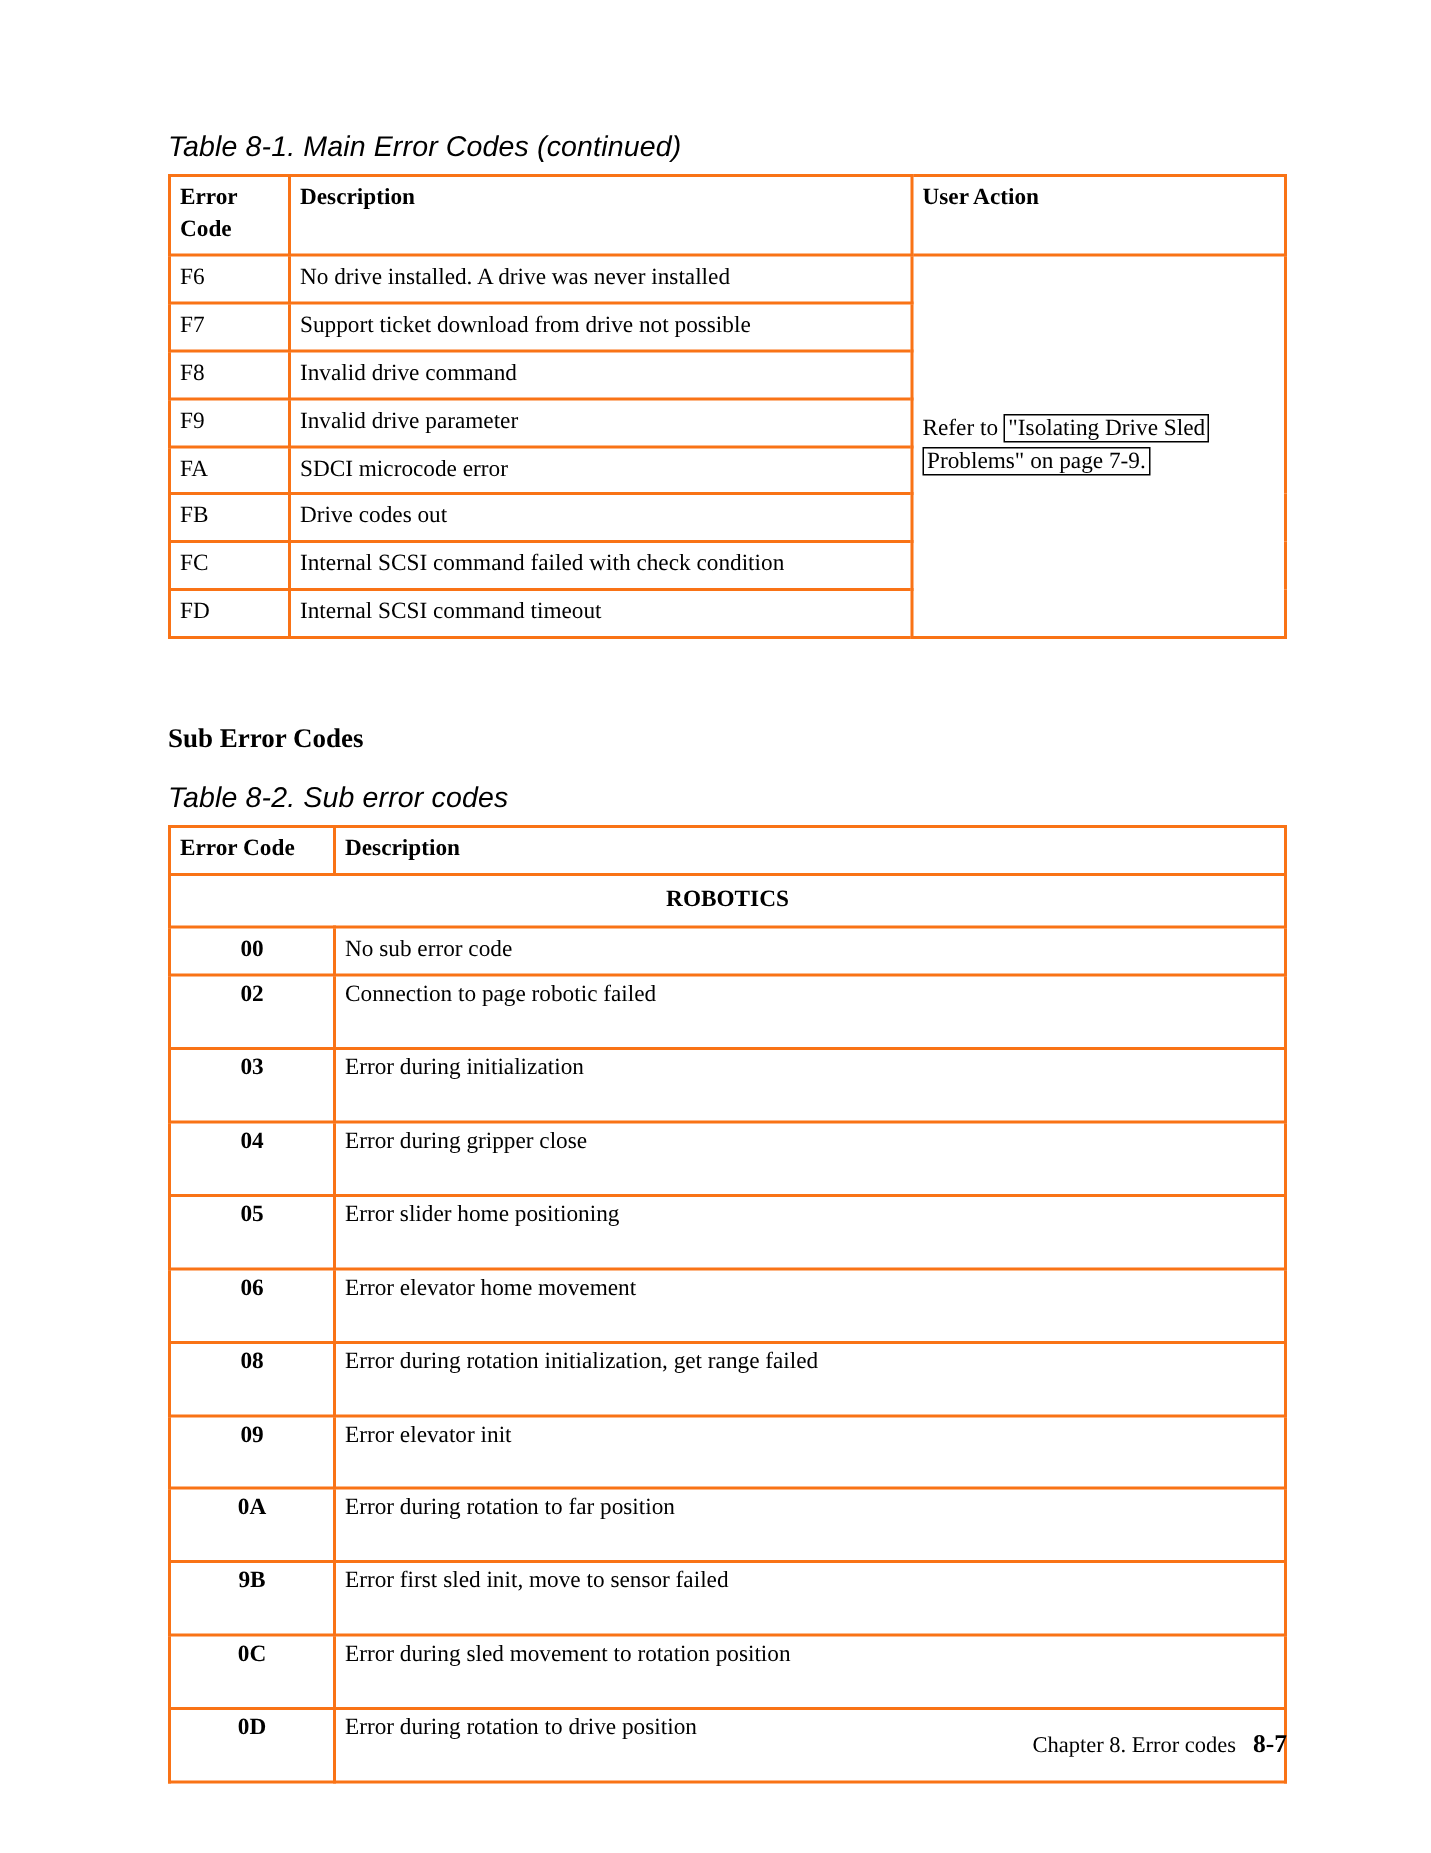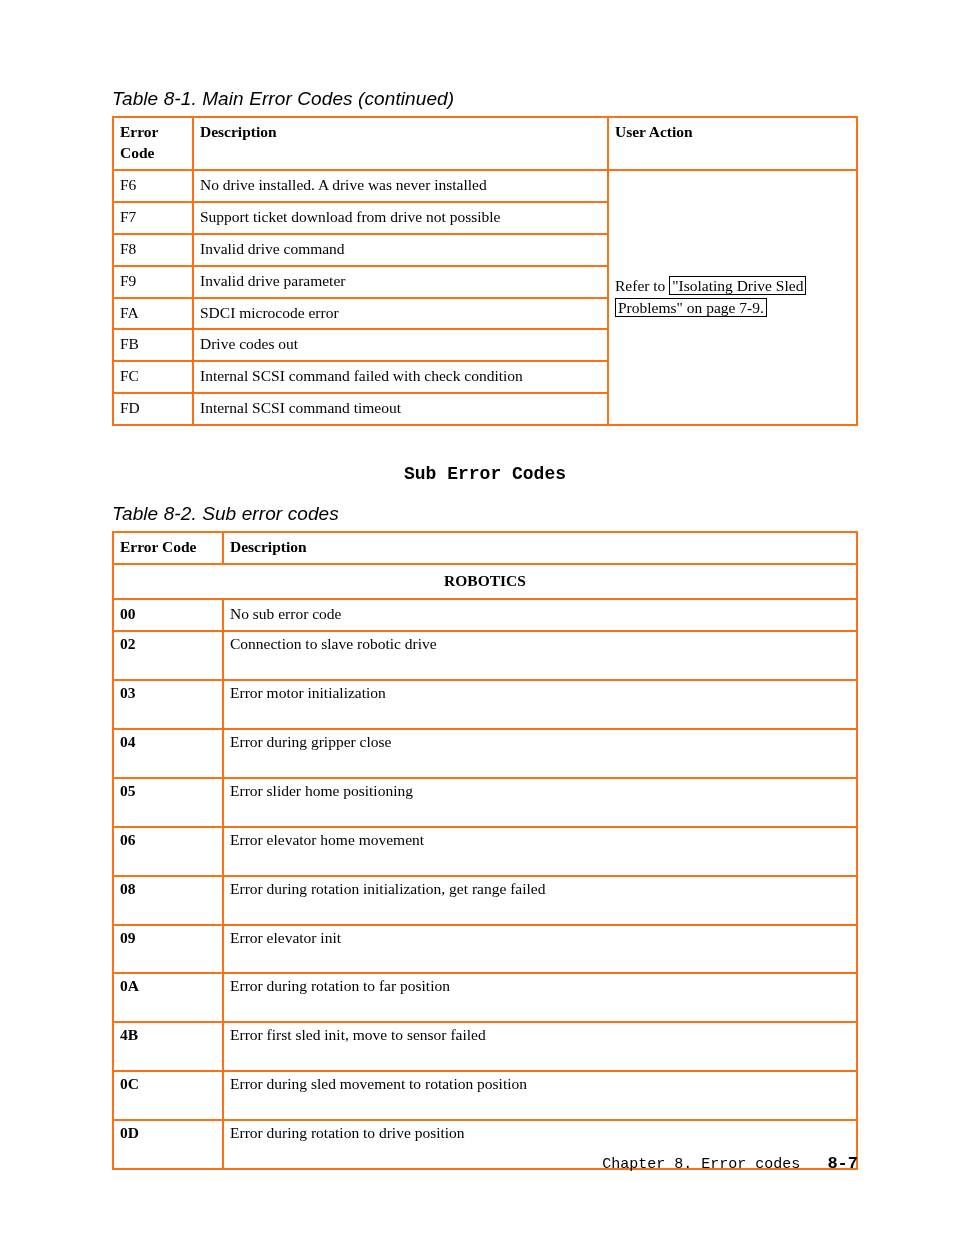--- a/index.html
+++ b/index.html
@@ -38,43 +38,41 @@
     .merged-action {
       vertical-align: middle;
       line-height: 1.45;
     }
     .boxed {
       border: 1px solid #000;
       padding: 0 2px;
       display: inline;
     }
     .sub-heading {
-      font-family: Liberation Mono, monospace;
+      font-family: Liberation Serif, serif;
       font-weight: bold;
       font-size: 18px;
-      text-align: center;
-      margin-top: 38px;
+      margin-top: 56px;
       margin-bottom: 19px;
     }
     .col-code-2 { width: 110px; }
     .col-desc-2 { width: auto; }
     .subhead-row td {
       text-align: center;
       font-weight: bold;
       padding: 6px 0;
       margin-left: 20px;
     }
-    .code-cell { font-weight: bold; }
+    .code-cell { font-weight: bold; text-align: center; }
     .tall-row td { padding-bottom: 24px; padding-top: 2px; }
     .footer {
       position: absolute;
       bottom: 62px;
       right: 96px;
       font-size: 15px;
-      font-family: Liberation Mono, monospace;
     }
     .footer-page { font-weight: bold; font-size: 17px; }
   </style>
 </head>
 <body>
 
 <div class="caption">Table 8-1. Main Error Codes  (continued)</div>
 
 <table>
   <thead>
@@ -138,25 +136,25 @@
   <tbody>
     <tr class="subhead-row">
       <td colspan="2">ROBOTICS</td>
     </tr>
     <tr>
       <td class="code-cell">00</td>
       <td>No sub error code</td>
     </tr>
     <tr class="tall-row">
       <td class="code-cell">02</td>
-      <td>Connection to slave robotic drive</td>
+      <td>Connection to page robotic failed</td>
     </tr>
     <tr class="tall-row">
       <td class="code-cell">03</td>
-      <td>Error motor initialization</td>
+      <td>Error during initialization</td>
     </tr>
     <tr class="tall-row">
       <td class="code-cell">04</td>
       <td>Error during gripper close</td>
     </tr>
     <tr class="tall-row">
       <td class="code-cell">05</td>
       <td>Error slider home positioning</td>
     </tr>
     <tr class="tall-row">
@@ -169,21 +167,21 @@
     </tr>
     <tr class="tall-row">
       <td class="code-cell">09</td>
       <td>Error elevator init</td>
     </tr>
     <tr class="tall-row">
       <td class="code-cell">0A</td>
       <td>Error during rotation to far position</td>
     </tr>
     <tr class="tall-row">
-      <td class="code-cell">4B</td>
+      <td class="code-cell">9B</td>
       <td>Error first sled init, move to sensor failed</td>
     </tr>
     <tr class="tall-row">
       <td class="code-cell">0C</td>
       <td>Error during sled movement to rotation position</td>
     </tr>
     <tr class="tall-row">
       <td class="code-cell">0D</td>
       <td>Error during rotation to drive position</td>
     </tr>

